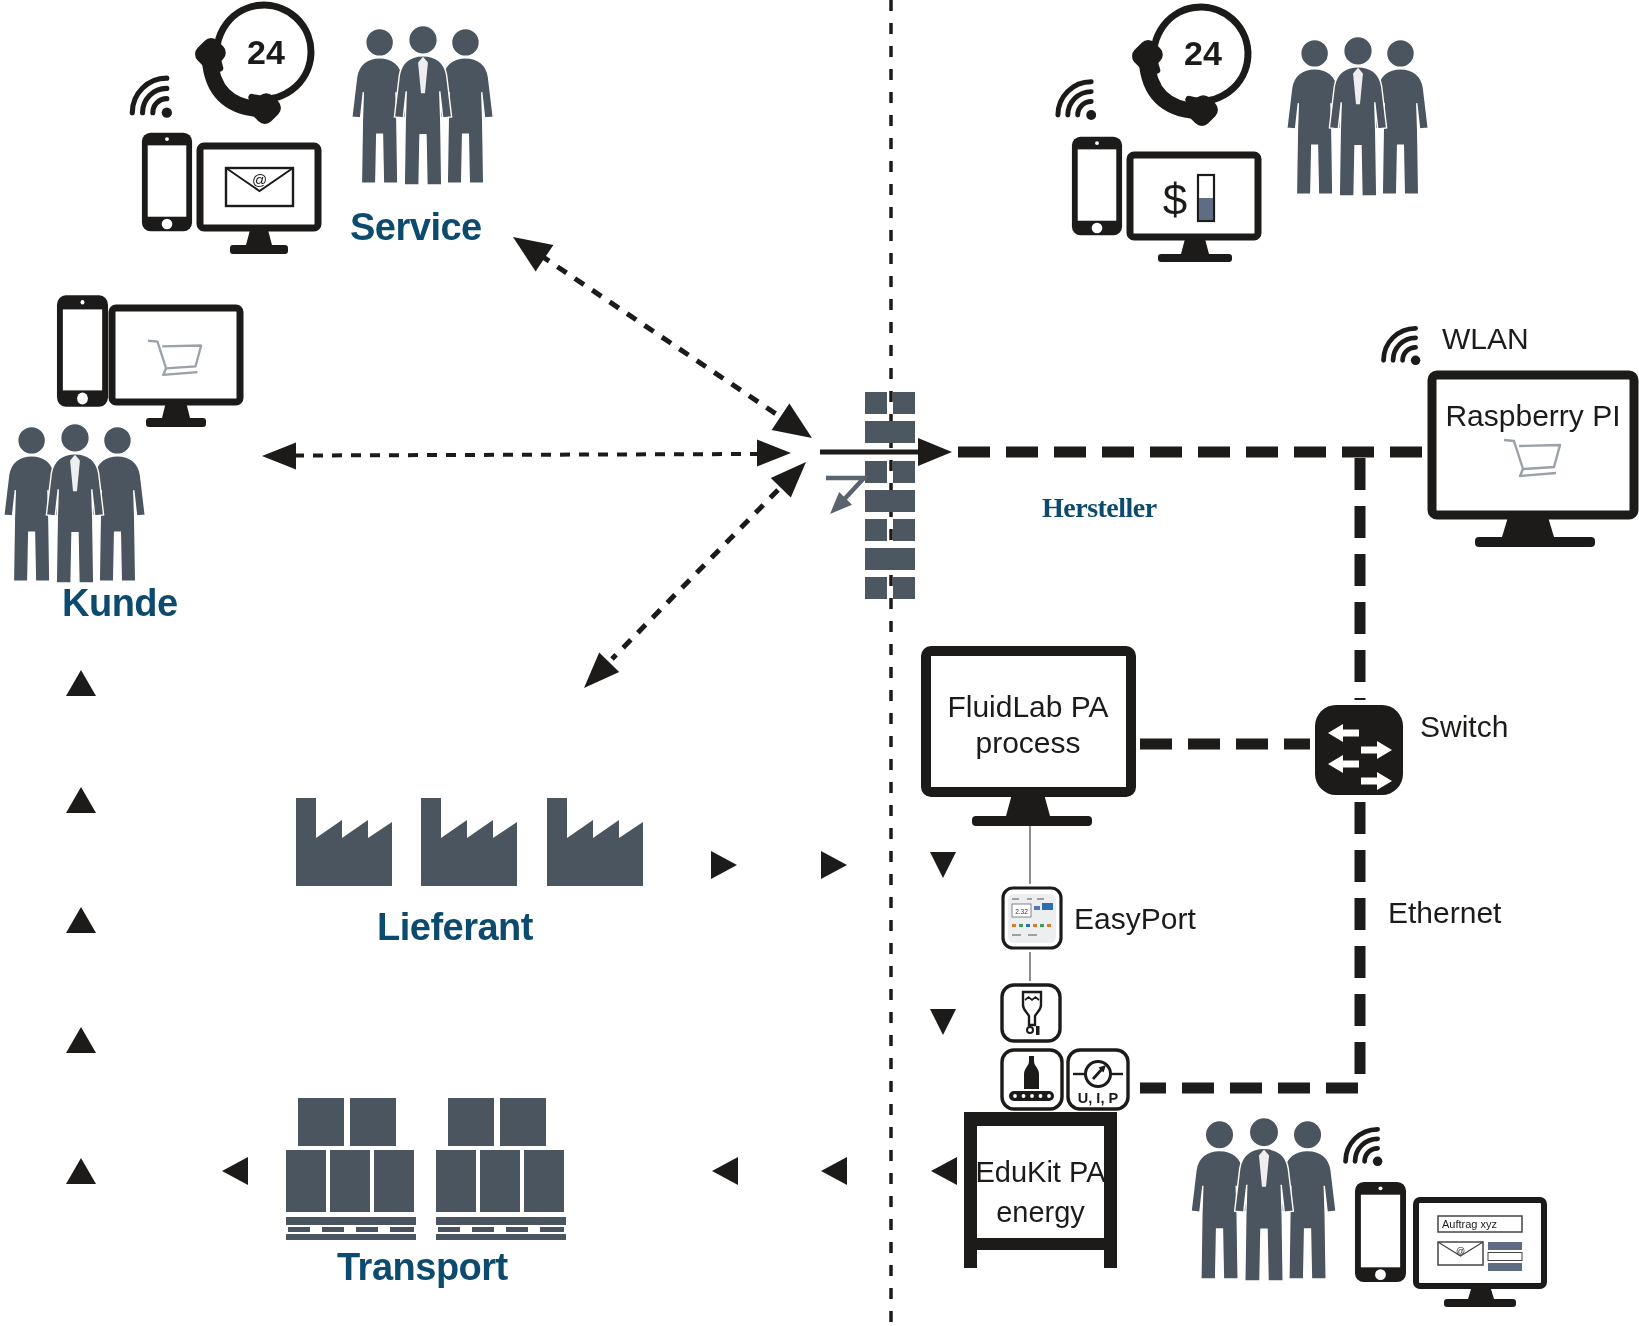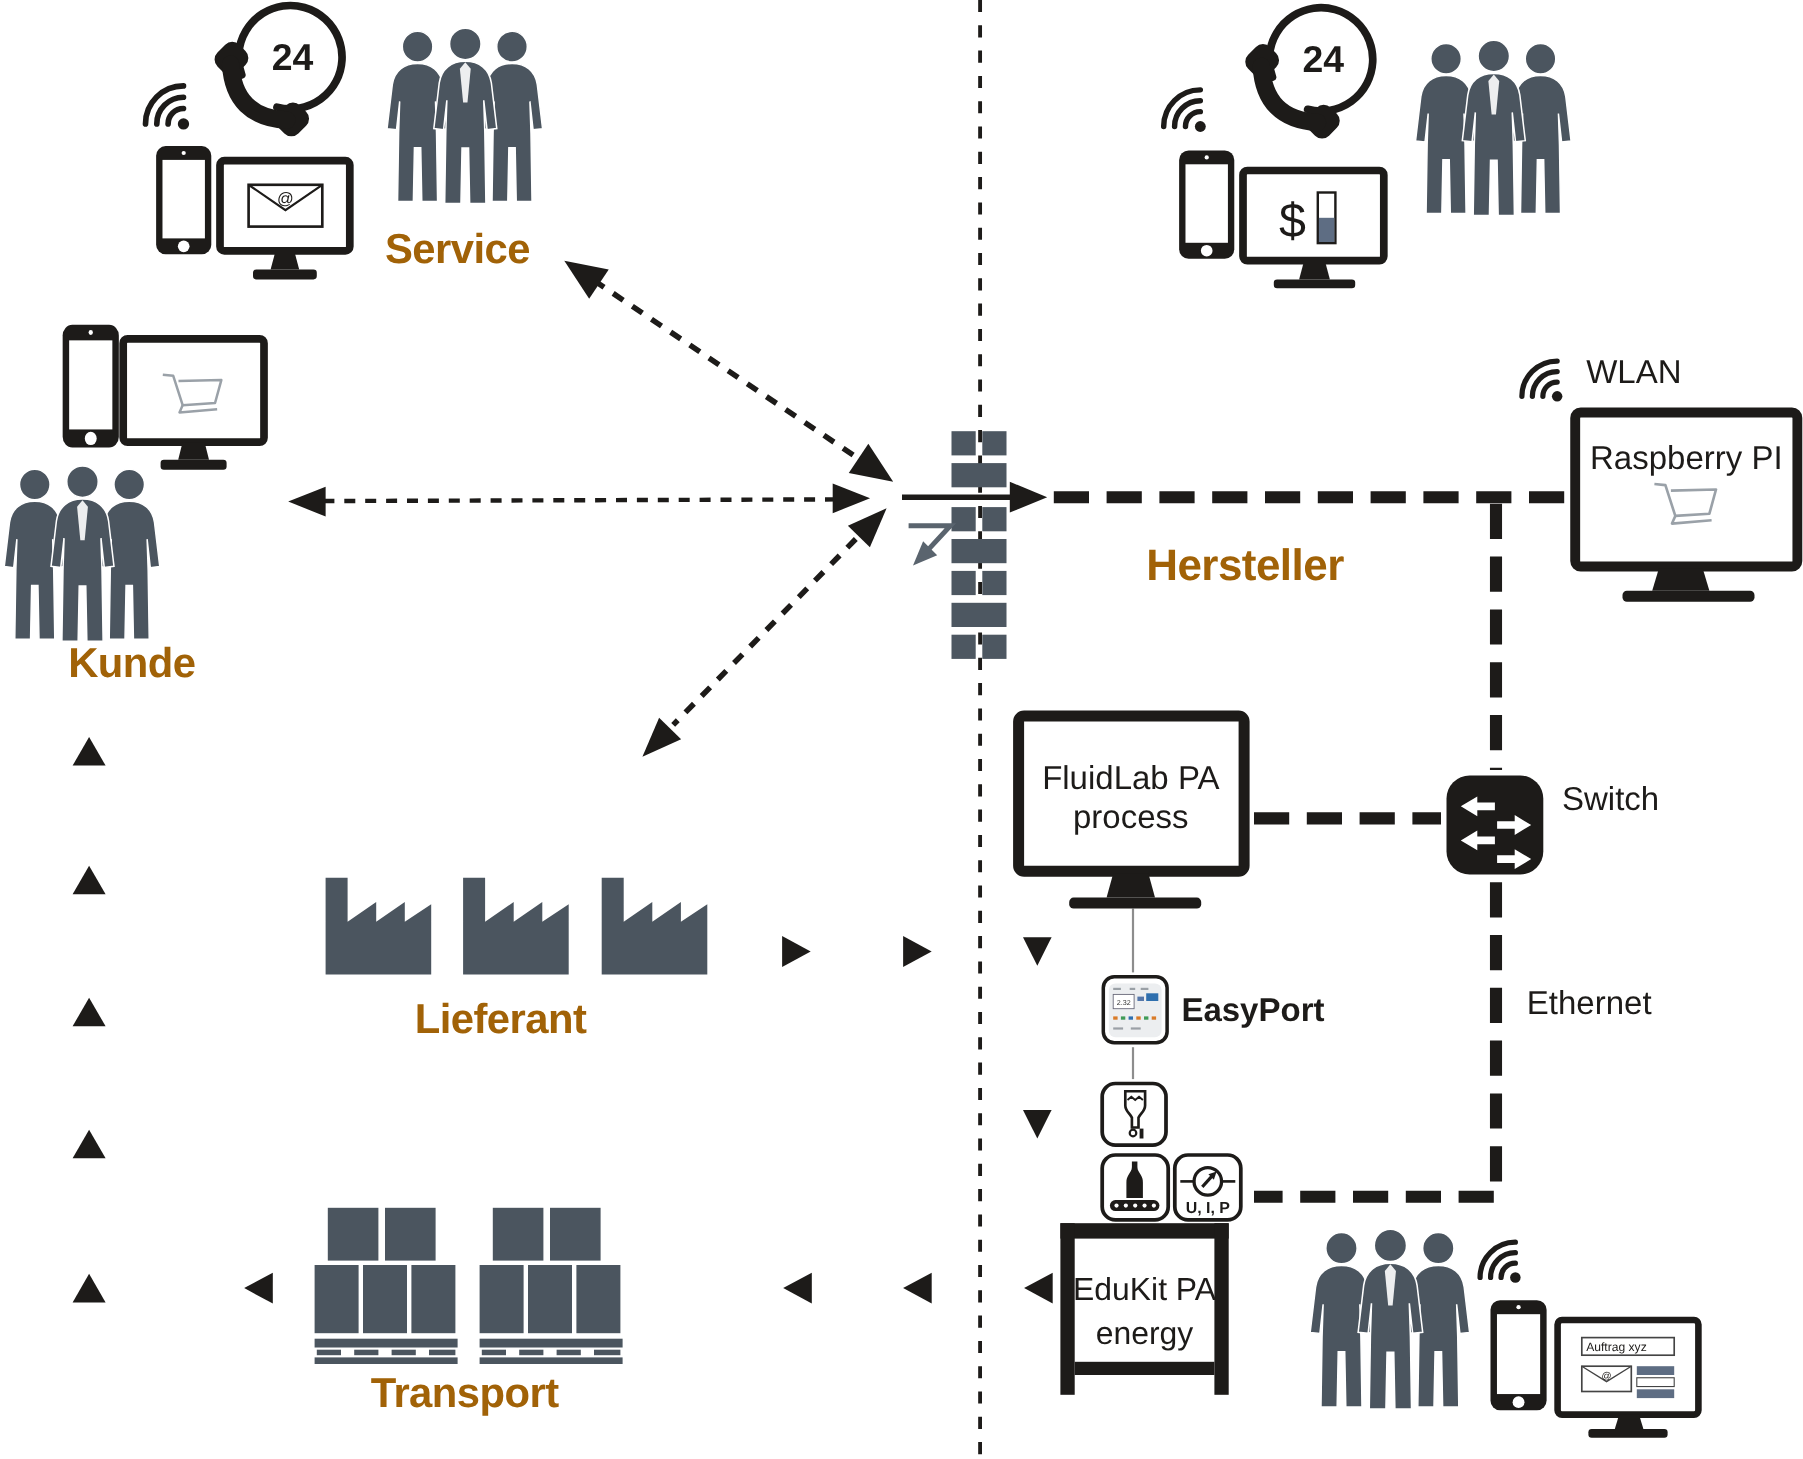--- a/index.html
+++ b/index.html
@@ -1,22 +1,22 @@
 <!DOCTYPE html>
 <html><head>
 <meta charset="utf-8">
 <style>
   html,body{margin:0;padding:0;background:#fff;}
   .stage{position:relative;width:1639px;height:1326px;background:#fff;overflow:hidden;
          font-family:"Liberation Sans",sans-serif;}
   .abs{position:absolute;}
   svg{display:block;overflow:visible;}
-  .lbl{position:absolute;white-space:nowrap;color:#a16207;z-index:3;}
+  .lbl{position:absolute;white-space:nowrap;color:#0c4a6e;z-index:3;}
   .lbl.big{font-weight:700;font-size:38px;letter-spacing:-0.5px;}
-  .lbl.huge{font-weight:700;font-size:40px;letter-spacing:-0.5px;}
+  .lbl.huge{font-weight:700;font-size:28px;letter-spacing:-0.5px;font-family:Liberation Serif, serif;}
   .lbl.med{font-weight:400;font-size:30px;color:#1d1b19;}
   .comp{z-index:2;}
   #overlay{position:absolute;left:0;top:0;z-index:1;}
   text{font-family:"Liberation Sans",sans-serif;}
 </style>
 </head>
 <body>
 
 <div class="stage">
 
@@ -312,21 +312,21 @@
       <rect x="11" y="38" width="4" height="3" fill="#d97b28"></rect>
         <rect x="18" y="38" width="4" height="3" fill="#3f9b57"></rect>
       <rect x="25" y="38" width="4" height="3" fill="#2e6fae"></rect>
         <rect x="32" y="38" width="4" height="3" fill="#d97b28"></rect>
       <rect x="39" y="38" width="4" height="3" fill="#3f9b57"></rect>
         <rect x="46" y="38" width="4" height="3" fill="#d97b28"></rect>
       <rect x="11" y="48" width="9" height="2" fill="#9aa0a6"></rect>
         <rect x="27" y="48" width="9" height="2" fill="#9aa0a6"></rect>
     </svg>
   </div>
-  <div class="lbl med" style="left:1074px;top:902px;font-weight:bold;">EasyPort</div>
+  <div class="lbl med" style="left:1074px;top:902px;">EasyPort</div>
 
   <div class="abs comp" style="left:1000px;top:983px;">
     <svg width="64" height="62" viewBox="0 0 64 62">
       <rect x="2" y="2" width="58" height="56" rx="12" fill="#fff" stroke="#1d1b19" stroke-width="3.4"></rect>
       <g fill="none" stroke="#1d1b19" stroke-width="2.4">
         <path d="M23,9 H41 V22 C41,27 37,29 35,33 V42 H29 V33 C27,29 23,27 23,22 Z"></path>
         <path d="M25,17 l3.5,-3 l3.5,3 l3.5,-3 l3.5,3" stroke-width="1.7"></path>
         <circle cx="30" cy="47" r="3" stroke-width="2"></circle>
       </g>
       <rect x="36" y="43" width="3.5" height="9" fill="#1d1b19"></rect>

